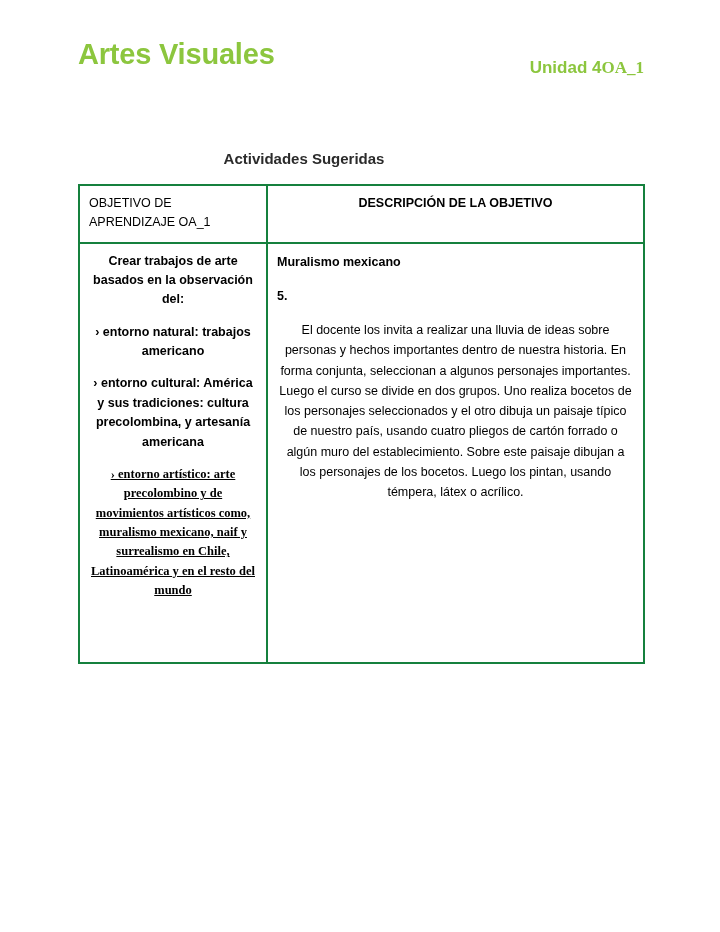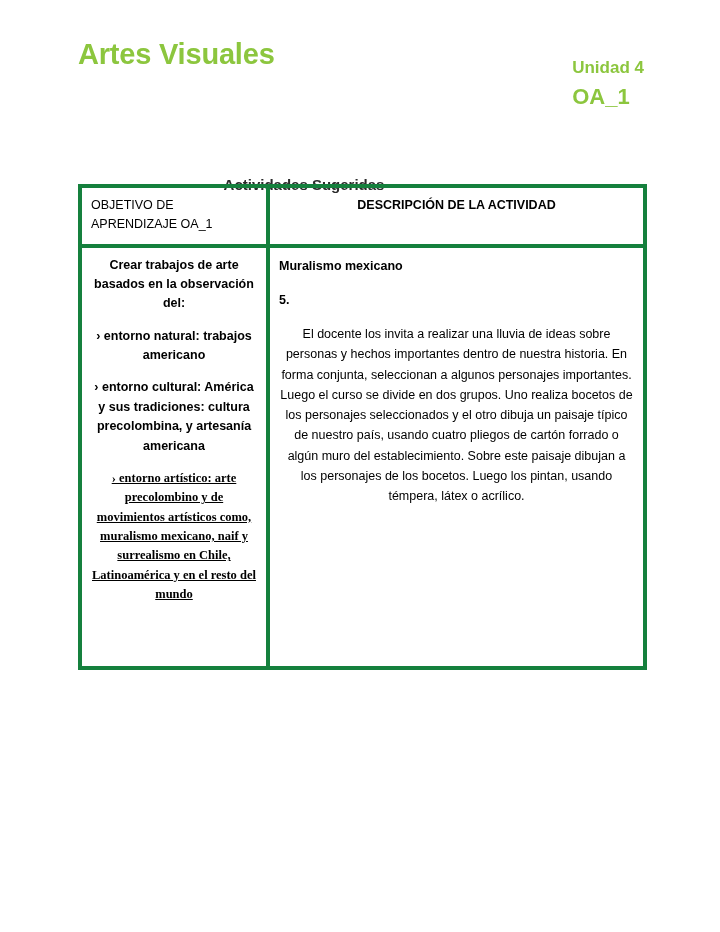--- a/index.html
+++ b/index.html
@@ -44,57 +44,57 @@
   }
   .title-sub {
     font-size: 18px;
     font-weight: bold;
     color: #000000;
     line-height: 1.3;
     margin-top: 2px;
   }
   .header-right {
     display: flex;
-    flex-direction: column;
-    align-items: flex-start;
+    flex-direction: row;
+    align-items: center;
     padding-top: 18px;
   }
   .unit-label {
     font-size: 17px;
     font-weight: bold;
     color: #8CC63E;
     line-height: 1.45;
   }
   .oa-label {
-    font-size: 22px;
+    font-size: 17px;
     font-weight: bold;
     color: #8CC63E;
     line-height: 1.45;
+    font-family: Liberation Serif, serif;
   }
   .section-title {
     position: absolute;
     left: 0;
     top: 150px;
     width: 608px;
     text-align: center;
     font-size: 15px;
     font-weight: bold;
     color: #2b2b2b;
-    margin-top: 26px;
   }
   table.activity-table {
     position: absolute;
     left: 78px;
     top: 184px;
     width: 565px;
     border-collapse: collapse;
     table-layout: fixed;
   }
   table.activity-table td {
-    border: 4px solid #15803d;
+    border: 2px solid #15803d;
     vertical-align: top;
     padding: 8px 9px 10px 9px;
   }
   .col-left {
     width: 188px;
   }
   .col-right {
     width: 377px;
   }
   .th-left {
@@ -160,21 +160,21 @@
   <div class="section-title">Actividades Sugeridas</div>
 
   <table class="activity-table">
     <colgroup>
       <col class="col-left">
       <col class="col-right">
     </colgroup>
     <tbody>
       <tr>
         <td class="th-left">OBJETIVO DE APRENDIZAJE OA_1</td>
-        <td class="th-right">DESCRIPCIÓN DE LA ACTIVIDAD</td>
+        <td class="th-right">DESCRIPCIÓN DE LA OBJETIVO</td>
       </tr>
       <tr>
         <td class="oa-body">
           <p>Crear trabajos de arte basados en la observación del:</p>
           <p>› entorno natural: trabajos americano</p>
           <p>› entorno cultural: América y sus tradiciones: cultura precolombina, y artesanía americana</p>
           <p class="underlined">› entorno artístico: arte precolombino y de movimientos artísticos como, muralismo mexicano, naif y surrealismo en Chile, Latinoamérica y en el resto del mundo</p>
         </td>
         <td class="desc-body">
           <p class="desc-title">Muralismo mexicano</p>

